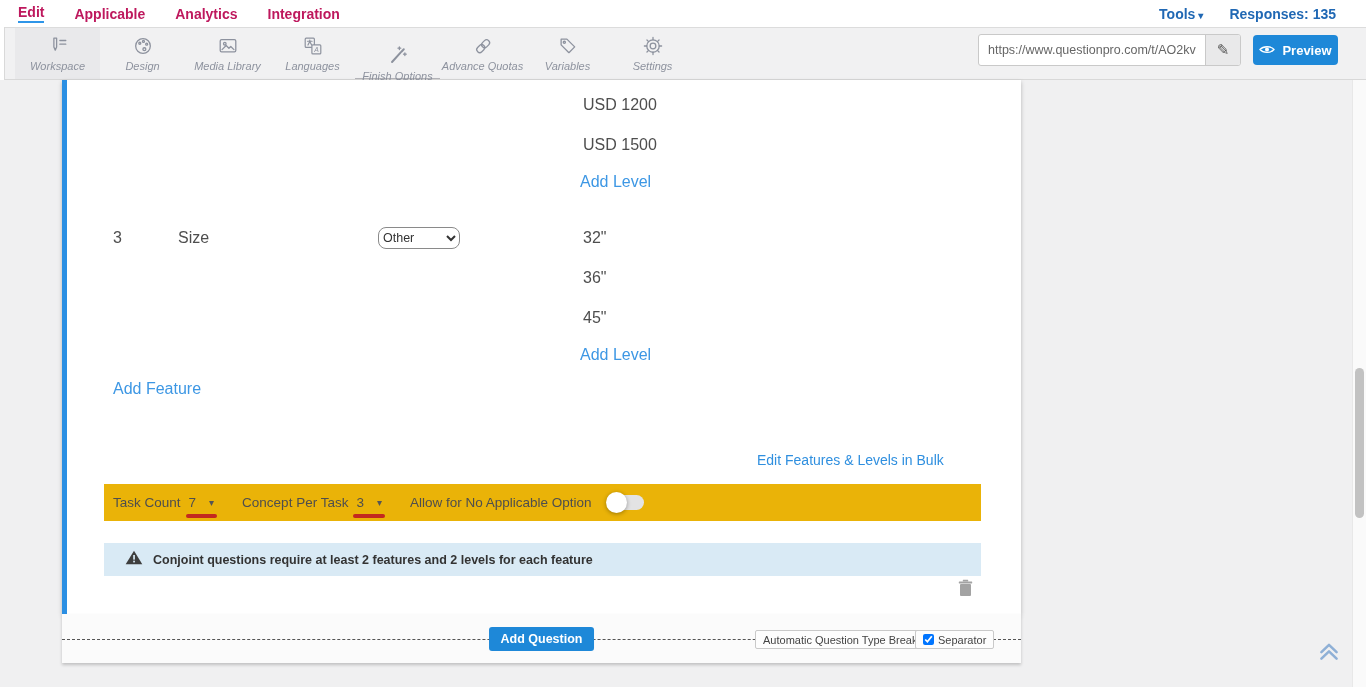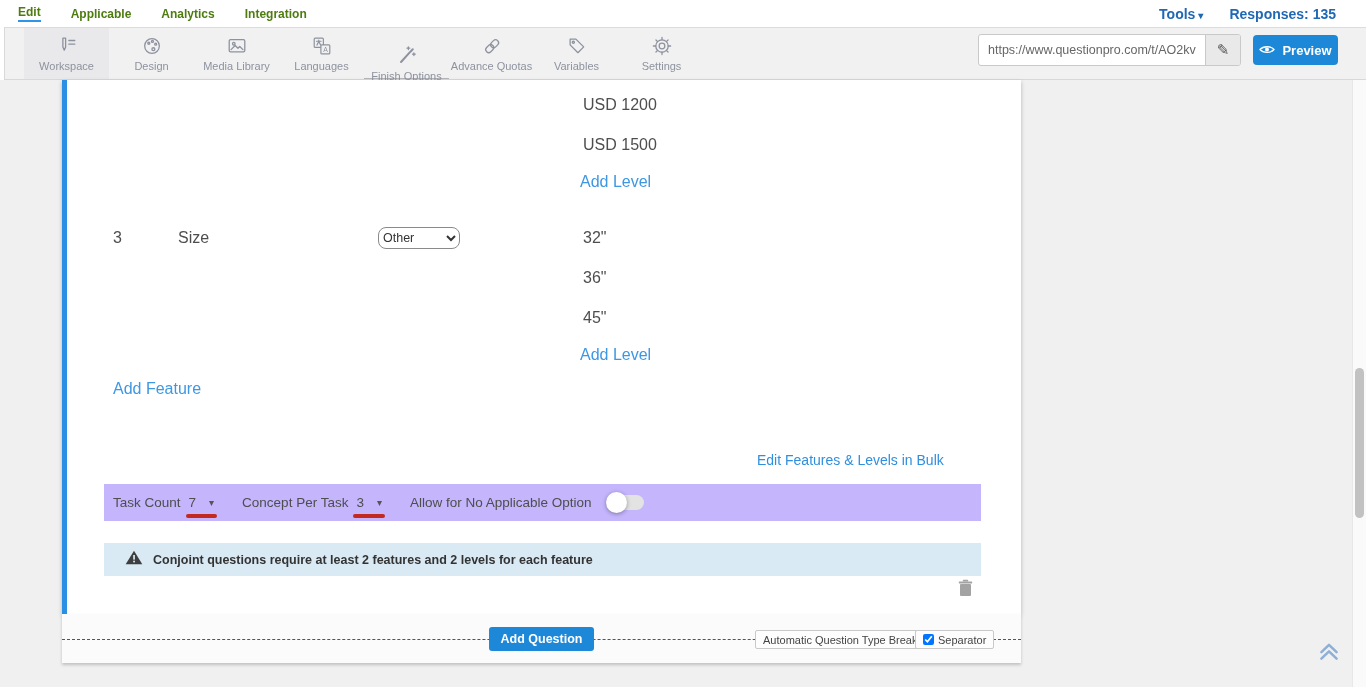--- a/index.html
+++ b/index.html
@@ -2,30 +2,30 @@
 <html><head>
 <meta charset="utf-8">
 <style>
   html,body{margin:0;padding:0;background:#e8e8e9;}
   .screen{position:relative;width:1366px;height:687px;background:#f0f0f1;
     font-family:"Liberation Sans",sans-serif;overflow:hidden;}
 
   
   .topnav{position:absolute;left:0;top:0;width:1366px;height:27px;background:#fff;
     display:flex;align-items:center;padding:0 30px 0 18px;gap:30px;box-sizing:border-box;}
-  .nav-item{font-size:12px;font-weight:700;color:#4d7c0f;cursor:pointer;line-height:1;}
+  .nav-item{font-size:14px;font-weight:700;color:#be185d;cursor:pointer;line-height:1;}
   .nav-item.active{border-bottom:2px solid #2e95e8;padding-bottom:2px;}
   .nav-right{margin-left:auto;display:flex;gap:26px;align-items:center;}
   .nav-link{color:#2068b4;font-size:14px;font-weight:700;cursor:pointer;white-space:nowrap;}
   .nav-link .caret{font-size:10px;margin-left:3px;}
 
   
   .toolbar{position:absolute;left:0;top:27px;width:1366px;height:53px;background:#f1f1f2;
     border-top:1px solid #dcdcdc;border-bottom:1px solid #d8d8d8;box-sizing:border-box;
-    display:flex;padding-left:24px;}
+    display:flex;padding-left:15px;font-style:italic;}
   .left-strip{position:absolute;left:0;top:27px;width:5px;height:53px;background:#fff;
     border-right:1px solid #d9d9d9;box-sizing:border-box;z-index:2;}
   .tool{width:85px;display:flex;flex-direction:column;align-items:center;justify-content:center;
     gap:3px;color:#8d929e;cursor:pointer;box-sizing:border-box;}
   .tool .lbl{font-size:11px;white-space:nowrap;}
   .tool.active{background:#e9e9eb;}
   .tool.finish{border-bottom:1px solid #b5b5ba;margin-top:20px;}
   .tool svg{display:block;}
 
   .url-box{position:absolute;left:978px;top:34px;width:263px;height:32px;background:#fff;
@@ -40,21 +40,21 @@
 
   
   .card{position:absolute;left:62px;top:80px;width:959px;height:534px;background:#fff;
     border-left:5px solid #2b8fe3;box-sizing:border-box;box-shadow:0 2px 4px rgba(0,0,0,.25);}
   .t{position:absolute;font-size:16px;color:#4e4e4e;white-space:nowrap;line-height:16px;}
   .link{color:#3d97e4;cursor:pointer;}
   .bulk{font-size:14px;color:#2f8fdf;}
   .type-select{position:absolute;left:311px;top:147px;width:82px;height:22px;font-size:12.5px;
     color:#333;border:1px solid #8a8a8a;background:#fff;font-family:inherit;border-radius:8px;}
 
-  .optsbar{position:absolute;left:37px;top:404px;width:877px;height:37px;background:#c4b5fd;
+  .optsbar{position:absolute;left:37px;top:404px;width:877px;height:37px;background:#eab308;
     display:flex;align-items:center;padding-left:9px;box-sizing:border-box;font-size:13.5px;color:#4e4e4e;}
   .dd{position:relative;display:flex;align-items:center;margin-left:8px;cursor:pointer;}
   .dd .caret{font-size:10px;color:#555;margin-left:13px;}
   .redline{position:absolute;left:-3px;right:-3px;bottom:-8px;height:4px;background:#c3291f;border-radius:2px;}
   .gap28{margin-left:28px;}
   .toggle{position:relative;width:36px;height:15px;border-radius:8px;background:#e3e3e4;
     margin-left:16px;cursor:pointer;flex:none;}
   .knob{position:absolute;left:-2px;top:-3px;width:21px;height:21px;border-radius:50%;background:#fff;
     box-shadow:0 1px 4px rgba(0,0,0,.35);}
 

